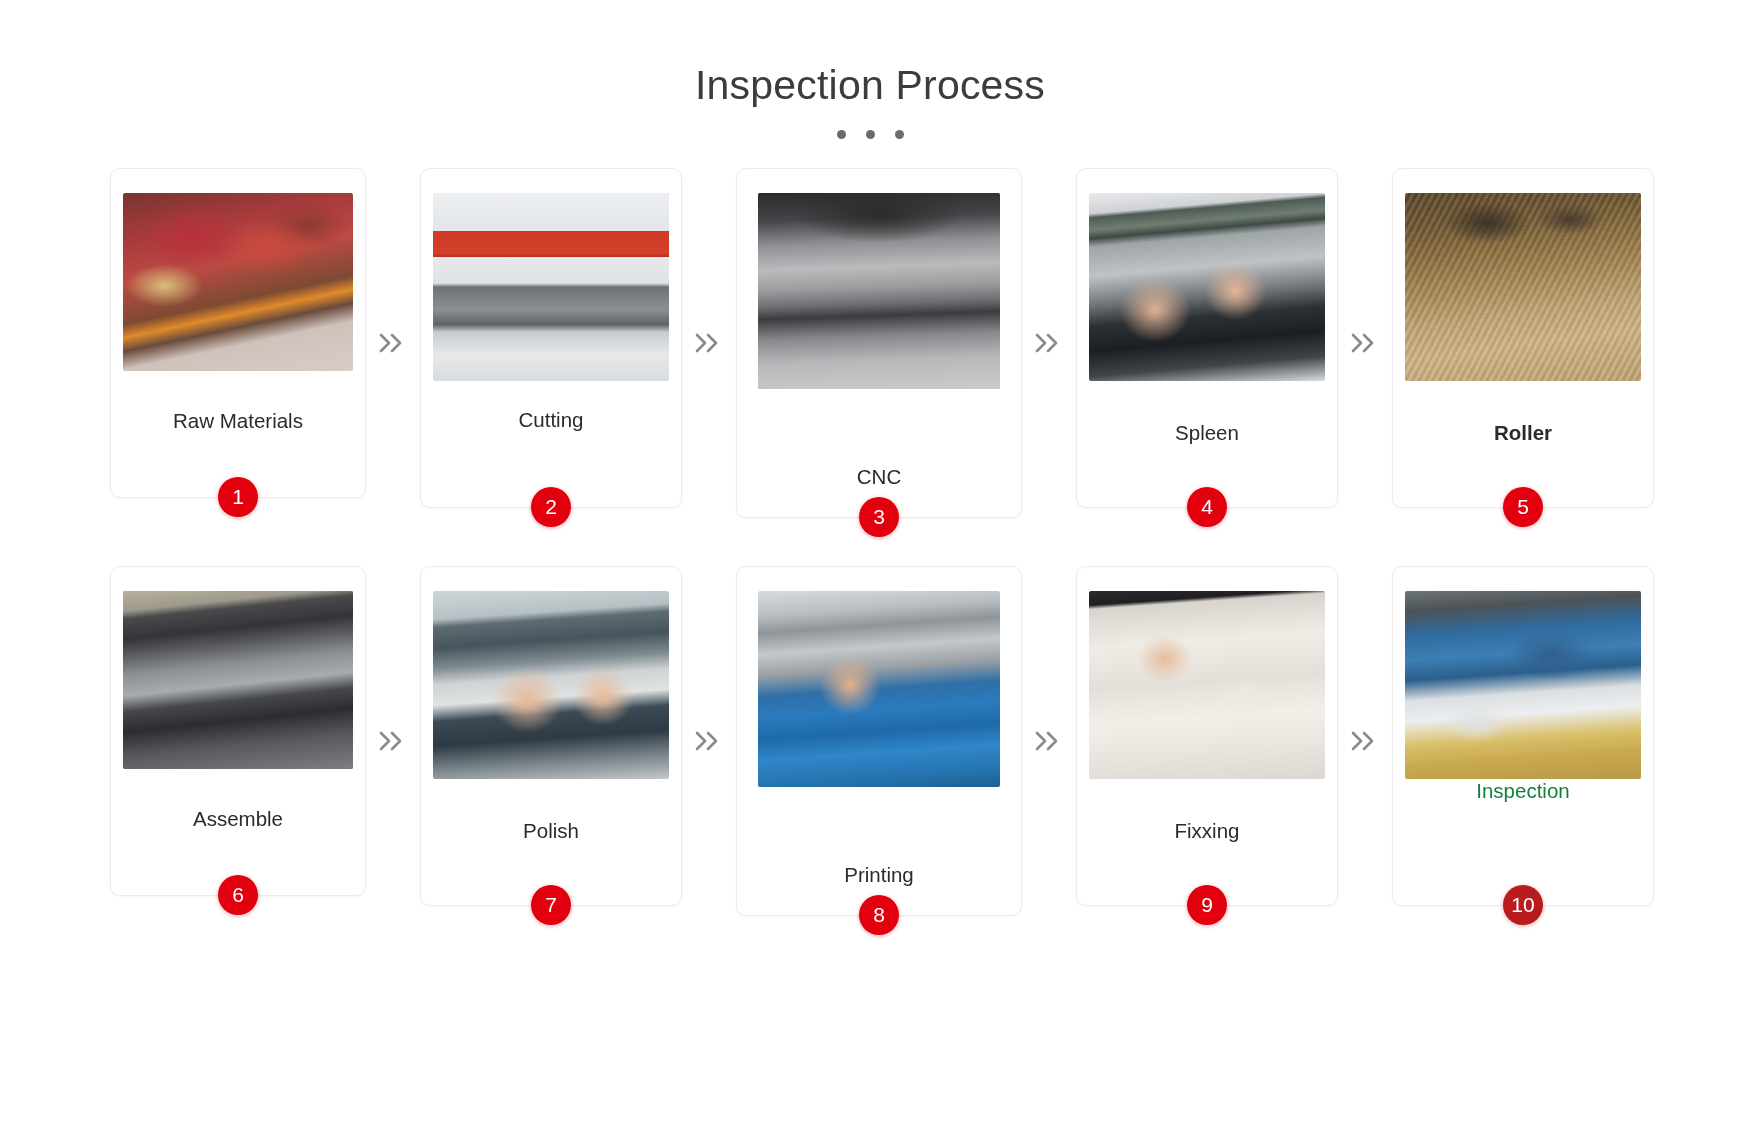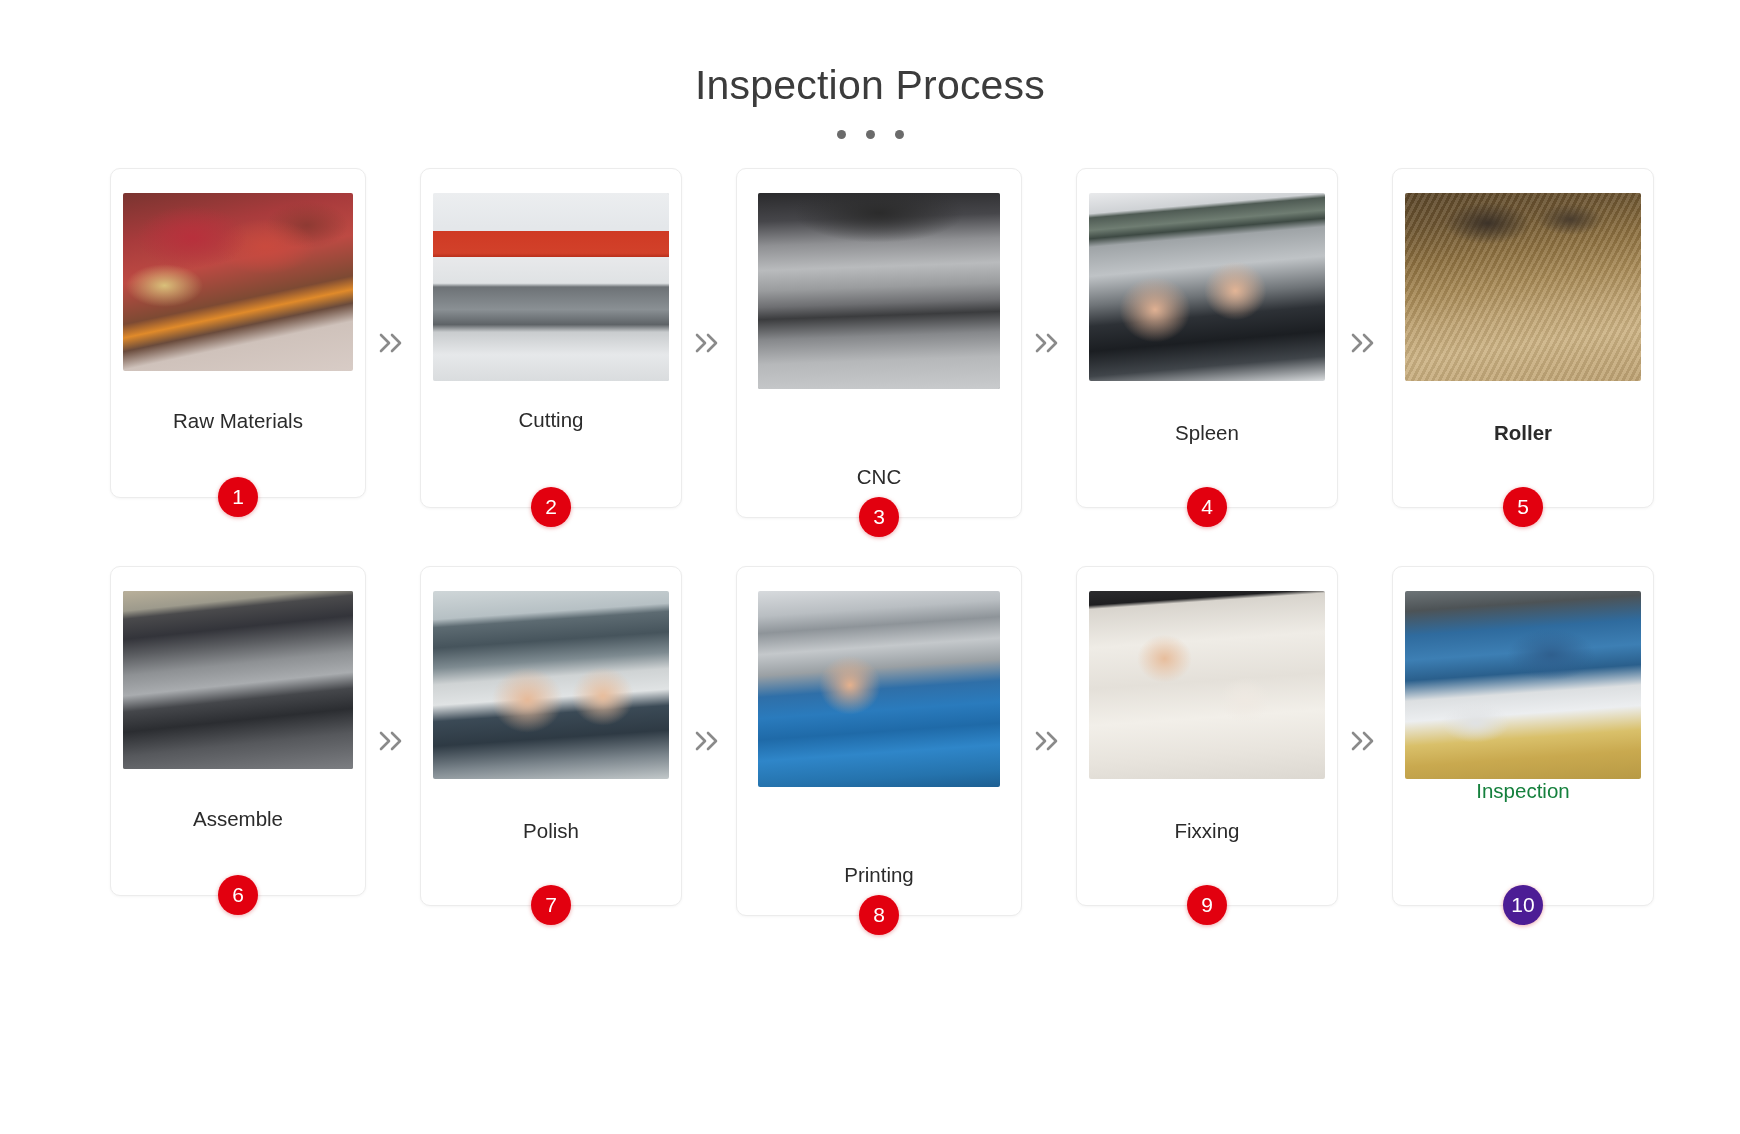--- a/index.html
+++ b/index.html
@@ -374,19 +374,19 @@
             <path d="M3 3 L11 11 L3 19" fill="none" stroke="currentColor" stroke-width="2.6" stroke-linecap="round" stroke-linejoin="round"></path>
             <path d="M14 3 L22 11 L14 19" fill="none" stroke="currentColor" stroke-width="2.6" stroke-linecap="round" stroke-linejoin="round"></path>
           </svg>
         </div>
         <div class="step-wrap">
           <div class="step-card sz-b" style="border-color: rgb(236, 236, 236);">
             <div class="step-media">
               <div class="photo ph-inspection"></div>
             </div>
             <div class="step-label" style="color: #15803d; ">Inspection</div>
-            <div class="step-badge" style="background: #4c1d95; color: rgb(255, 255, 255); top: 100%; text-align: center;">10</div>
+            <div class="step-badge" style="background: #b91c1c; color: rgb(255, 255, 255); top: 100%; text-align: center;">10</div>
           </div>
         </div>
       </div>
     </div>
 
 </div>
 
 </body></html>

